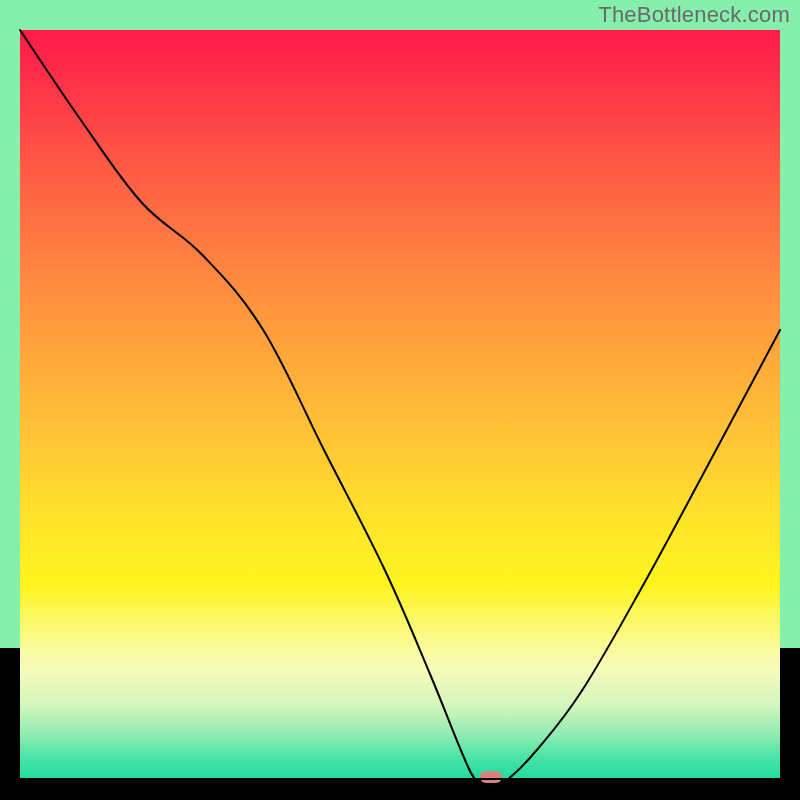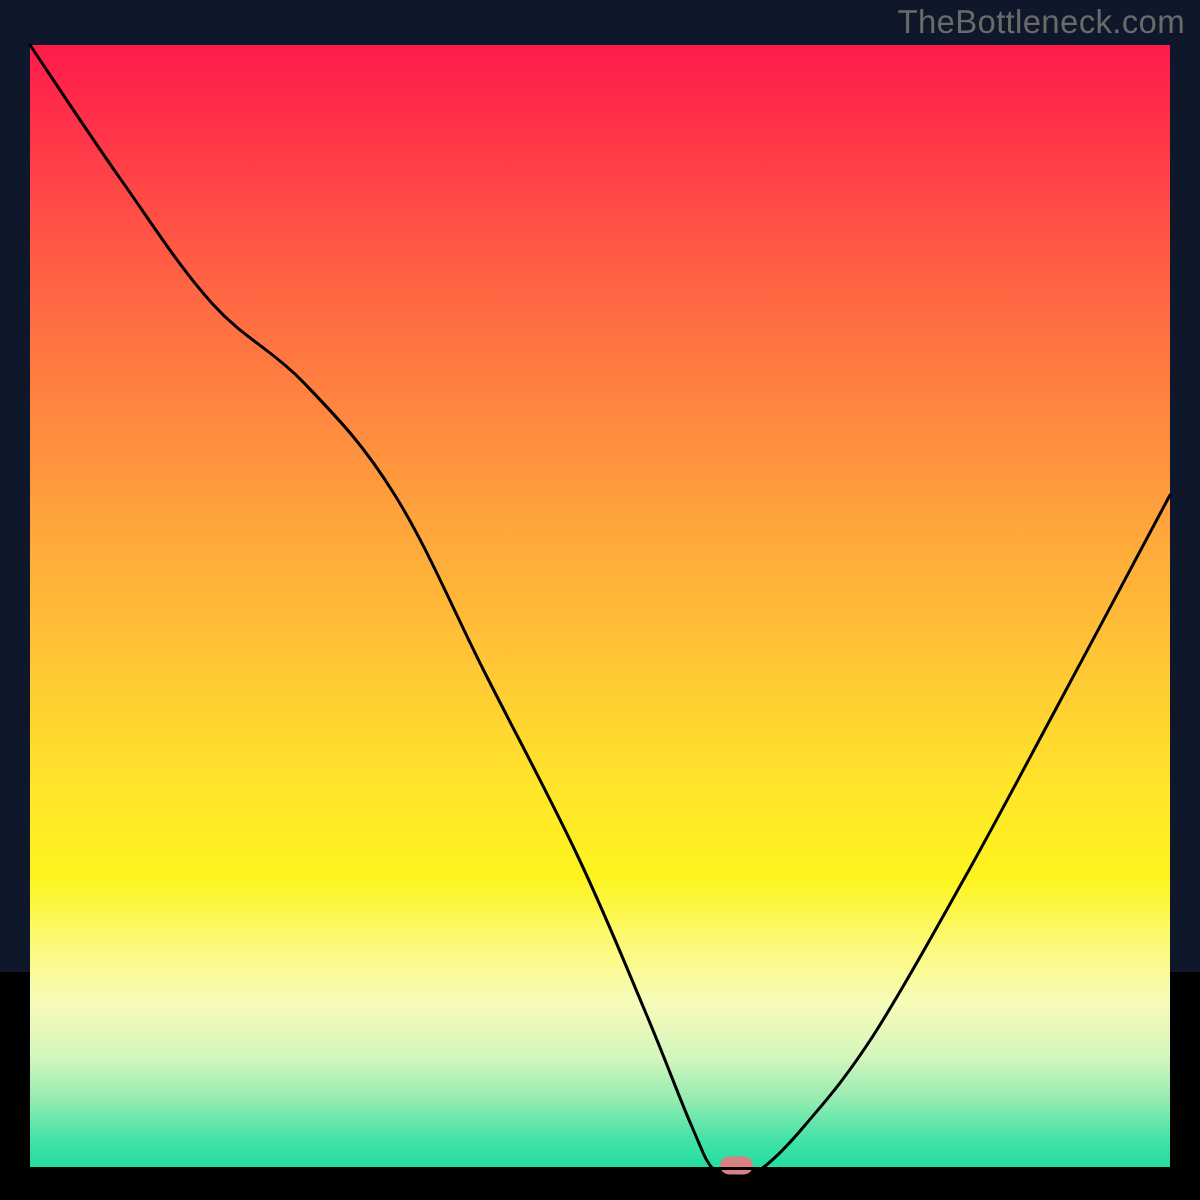--- a/index.html
+++ b/index.html
@@ -8,21 +8,21 @@
     width: 800px;
     height: 800px;
     background: #000;
     overflow: hidden;
     font-family: Arial, Helvetica, sans-serif;
   }
   .frame {
     position: absolute;
     left: 0; top: 0;
     width: 800px; height: 648px;
-    background: #0f172a;
+    background: #86efac;
   }
   .watermark {
     position: absolute;
     top: 2px;
     right: 10px;
     color: #6a6a6a;
     font-size: 22px;
     letter-spacing: 0.2px;
     font-weight: 400;
     user-select: none;

